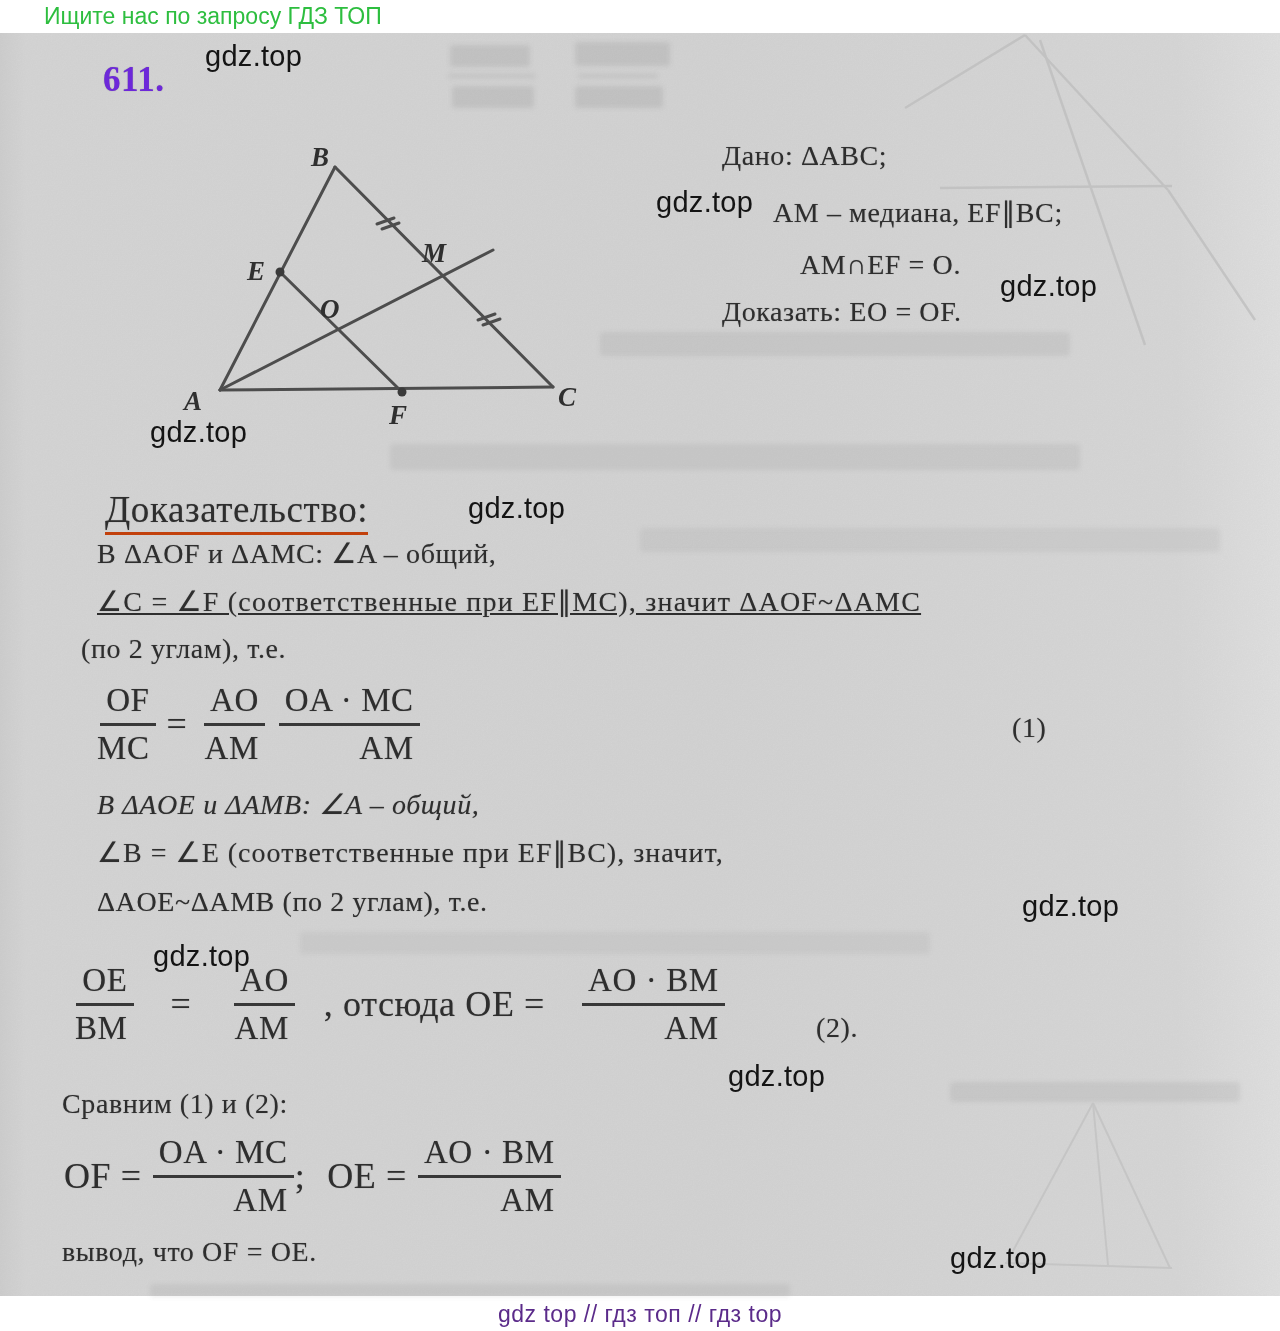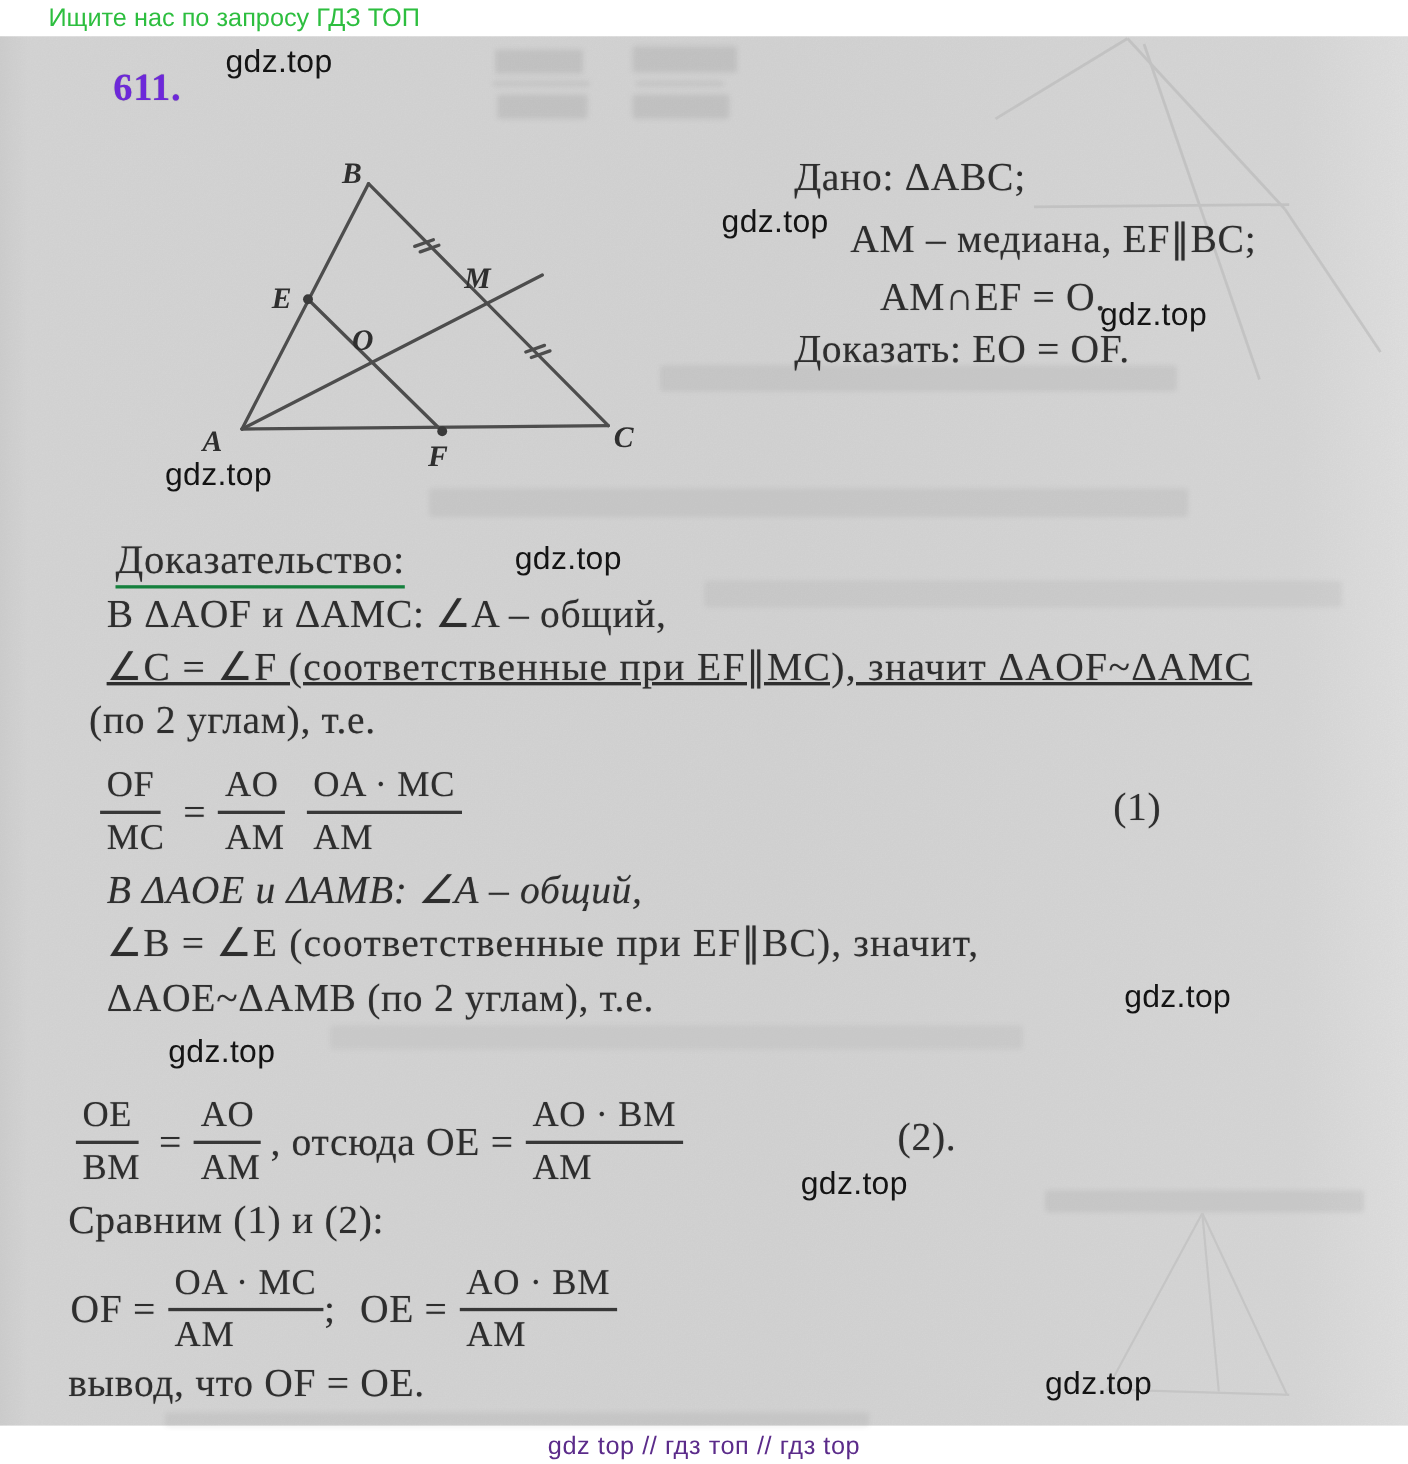--- a/index.html
+++ b/index.html
@@ -16,35 +16,35 @@
     position:absolute;top:33px;left:0;width:1280px;height:1263px;
     background:linear-gradient(90deg,#cfcfcf 0,#d7d7d7 2%,#d5d5d5 55%,#d9d9d9 92%,#e3e3e3 100%);
   }
   .noise{position:absolute;top:33px;left:0;width:1280px;height:1263px;opacity:.45;pointer-events:none;}
   .footer{
     position:absolute;top:1301px;left:0;width:1280px;text-align:center;
     font-family:"Liberation Sans", sans-serif;font-size:23px;color:#5b2b8a;letter-spacing:.5px;
   }
   
   .ink{
-    position:absolute;color:#2e2e2e;font-size:36px;letter-spacing:.6px;
+    position:absolute;color:#2e2e2e;font-size:28px;letter-spacing:.6px;
     text-shadow:0 0 1px rgba(45,45,45,.4);white-space:nowrap;
   }
   .wm{
     position:absolute;font-family:"Liberation Sans", sans-serif;font-size:29px;
     color:#141414;letter-spacing:.3px;white-space:nowrap;
   }
   .problem-num{font-weight:bold;font-size:35px;color:#6d28d9;}
-  .heading{font-size:37px;border-bottom:3px solid #15803d;padding-bottom:1px;}
+  .heading{font-size:37px;border-bottom:3px solid #c2410c;padding-bottom:1px;}
   
   .formula{
     position:absolute;display:flex;align-items:center;color:#2e2e2e;
     font-size:36px;letter-spacing:.6px;text-shadow:0 0 1px rgba(45,45,45,.4);white-space:nowrap;
   }
-  .frac{display:inline-flex;flex-direction:column;align-items:flex-start;font-size:33px;line-height:1.12;margin:18px 7px;}
+  .frac{display:inline-flex;flex-direction:column;align-items:flex-end;font-size:33px;line-height:1.12;margin:4px 7px;}
   .frac .num{padding:0 6px 4px;border-bottom:3px solid #383838;}
   .frac .den{padding:4px 6px 0;}
   .ftxt{margin:0 4px;}
   
   .bleed{position:absolute;background:rgba(110,110,110,.16);filter:blur(2.5px);border-radius:3px;pointer-events:none;}
   .bleed-svg{position:absolute;pointer-events:none;}
 </style>
 </head>
 <body>
 
@@ -154,21 +154,21 @@
     <span class="num">OA · MC</span>
     <span class="den">AM</span>
   </span>
 </div>
 <div class="ink" style="left:1012px;top:712px;">(1)</div>
 
 <div class="ink" style="left:97px;top:788px;font-style:italic;">В ΔAOE и ΔAMB: ∠A – общий,</div>
 <div class="ink" style="left:97px;top:836px;letter-spacing:1px;">∠B = ∠E (соответственные при EF∥BC), значит,</div>
 <div class="ink" style="left:97px;top:886px;">ΔAOE~ΔAMB (по 2 углам), т.е.</div>
 
-<div class="formula" style="left:62px;top:978px;">
+<div class="formula" style="left:62px;top:958px;gap:26px;">
   <span class="frac">
     <span class="num">OE</span>
     <span class="den">BM</span>
   </span>
   <span class="ftxt">=</span>
   <span class="frac">
     <span class="num">AO</span>
     <span class="den">AM</span>
   </span>
   <span class="ftxt" style="margin-left:-4px;">, отсюда OE =</span>

